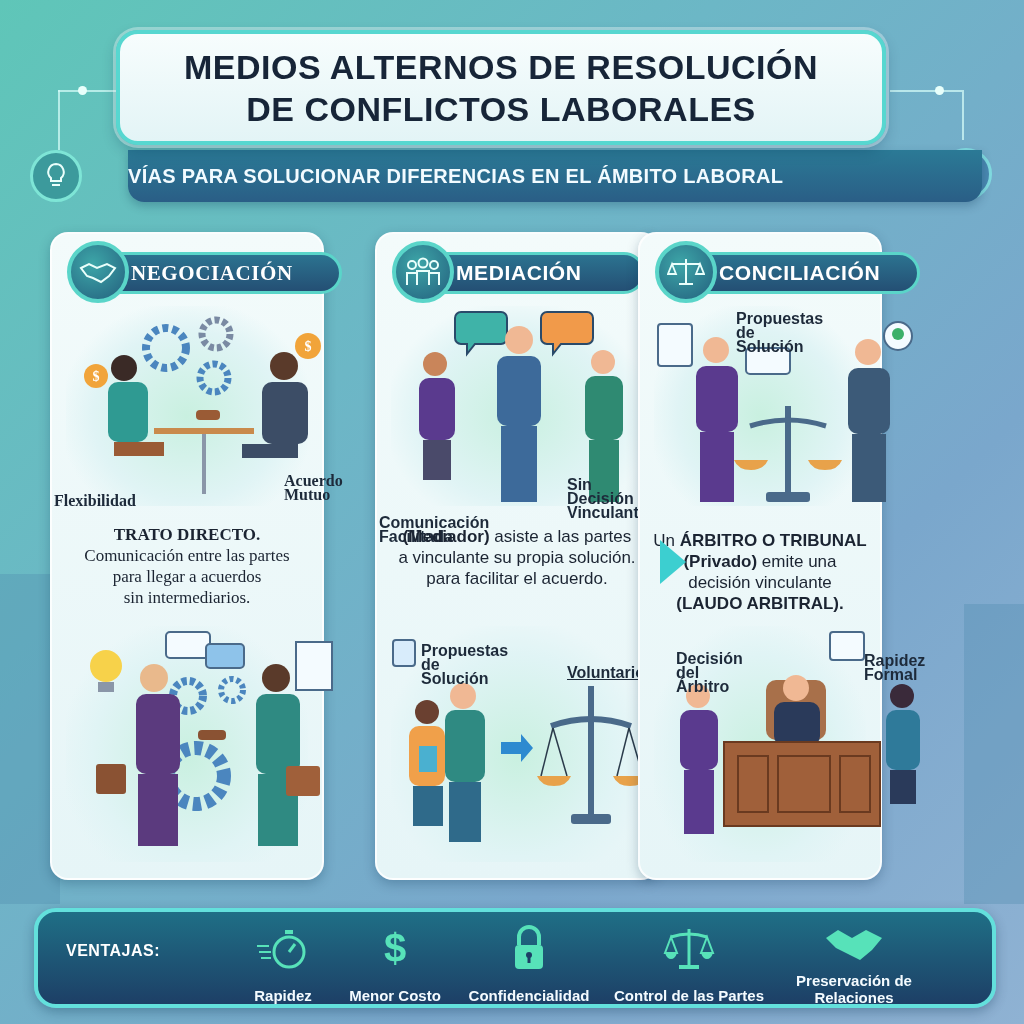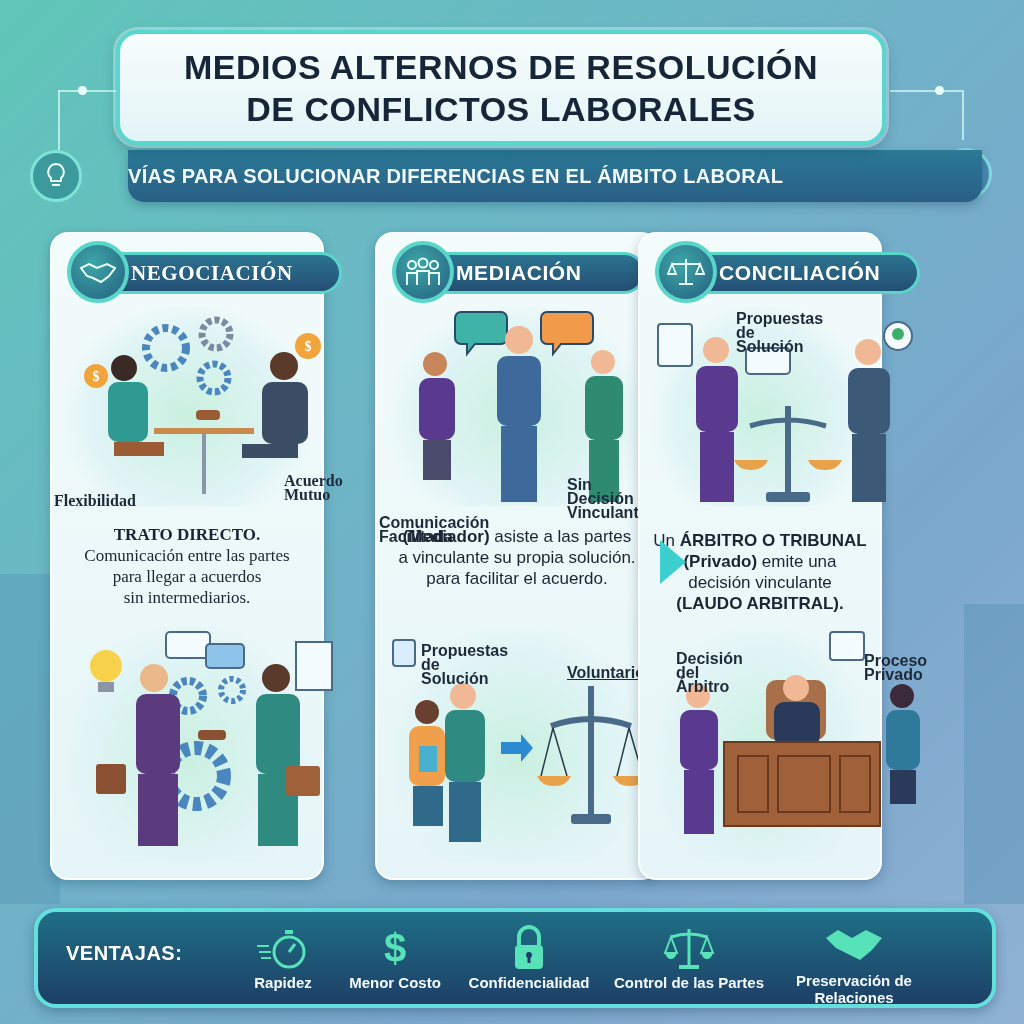--- a/index.html
+++ b/index.html
@@ -88,24 +88,24 @@
     border-left: 26px solid #3ccfd0; z-index: 4;
   }
 
   
   .adv {
     position: absolute; left: 34px; top: 908px; width: 962px; height: 100px;
     background: linear-gradient(180deg, #1f6f86 0%, #1d3f66 100%);
     border: 4px solid #63e0dc; border-radius: 22px;
     box-shadow: 0 4px 12px rgba(0,40,70,0.3);
   }
-  .adv-title { position: absolute; left: 28px; top: 30px; font-size: 20px; font-weight: 700; color: #fff; letter-spacing: 0.5px; }
+  .adv-title { position: absolute; left: 28px; top: 30px; font-size: 16px; font-weight: 700; color: #fff; letter-spacing: 0.5px; }
   .adv-item { position: absolute; top: 10px; width: 150px; text-align: center; color: #f4fbff; }
   .adv-icon { height: 52px; display: flex; align-items: center; justify-content: center; color: #57e2b9; font-size: 40px; font-weight: 700; }
-  .adv-label { font-size: 15px; font-weight: 700; line-height: 17px; }
+  .adv-label { font-size: 15px; font-weight: 700; line-height: 17px; margin-top: 13px; }
 </style>
 </head>
 <body>
 
 <div class="bg-city" style="left:0; height:330px;"></div>
 <div class="bg-city" style="right:0; height:300px;"></div>
 <div class="bg-line" style="left:58px; top:90px; width:2px; height:60px;"></div>
 <div class="bg-line" style="left:58px; top:90px; width:60px; height:2px;"></div>
 <div class="dot" style="left:78px; top:86px;"></div>
 <div class="bg-line" style="left:890px; top:90px; width:72px; height:2px;"></div>
@@ -307,21 +307,21 @@
       <rect x="186" y="130" width="30" height="56" fill="none" stroke="#6a3a20" stroke-width="2"></rect>
       <circle cx="44" cy="70" r="12" fill="#f0b894"></circle>
       <rect x="26" y="84" width="38" height="60" rx="10" fill="#5a3a8e"></rect>
       <rect x="30" y="144" width="30" height="64" fill="#5a3a8e"></rect>
       <circle cx="248" cy="70" r="12" fill="#3a2a3a"></circle>
       <rect x="232" y="84" width="34" height="60" rx="10" fill="#2f7a9a"></rect>
       <rect x="236" y="144" width="26" height="34" fill="#2a3a5a"></rect>
     </svg>
   </div>
   <div class="float-label" style="left:36px; top:418px; width:70px;">Decisión del Árbitro</div>
-  <div class="float-label" style="left:224px; top:420px; width:60px;">Proceso Privado</div>
+  <div class="float-label" style="left:224px; top:420px; width:60px;">Rapidez Formal</div>
 </div>
 
 <div class="adv">
   <div class="adv-title">VENTAJAS:</div>
   <div class="adv-item" style="left:170px;">
     <div class="adv-icon">
       <svg width="56" height="44" viewBox="0 0 56 44">
           <circle cx="34" cy="26" r="15" fill="none" stroke="#57e2b9" stroke-width="3"></circle>
           <rect x="30" y="4" width="8" height="4" fill="#57e2b9"></rect>
           <line x1="34" y1="26" x2="40" y2="18" stroke="#57e2b9" stroke-width="3"></line>

